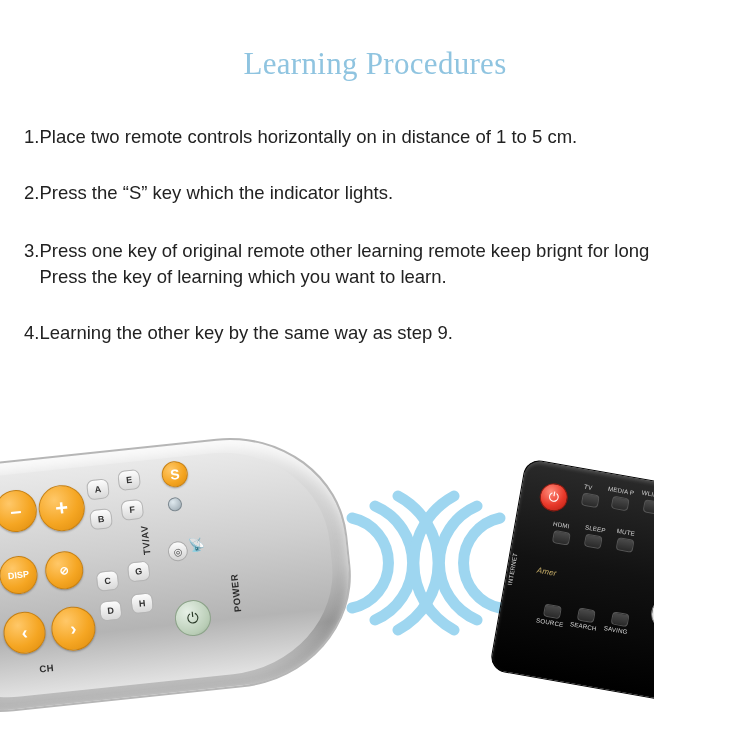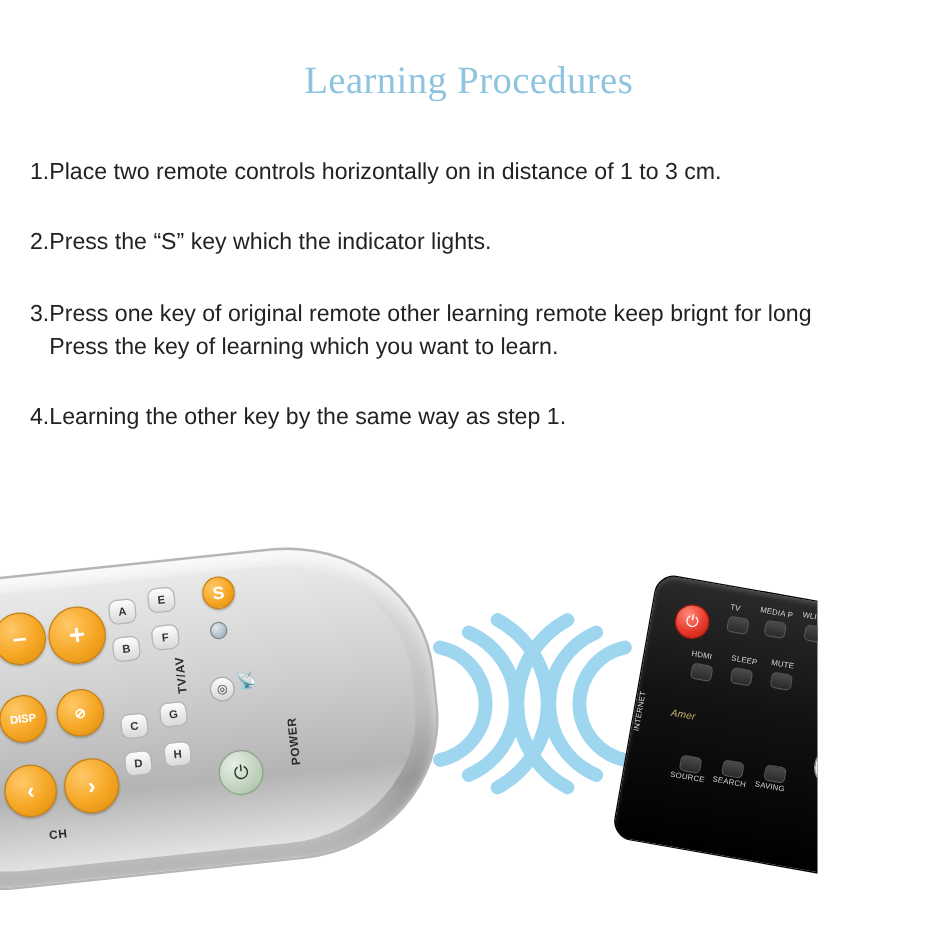--- a/index.html
+++ b/index.html
@@ -188,36 +188,36 @@
 <body>
 
 <div class="page">
 
   <div class="title">Learning Procedures</div>
 
   <div class="steps">
 
     <div class="step" style="margin-bottom:30px;">
       <span class="step-num">1.</span>
-      <span class="step-text">Place two remote controls horizontally on in distance of 1 to 3 cm.</span>
+      <span class="step-text">Place two remote controls horizontally on in distance of 1 to 5 cm.</span>
     </div>
 
     <div class="step" style="margin-bottom:32px;">
       <span class="step-num">2.</span>
       <span class="step-text">Press the “S” key which the indicator lights.</span>
     </div>
 
     <div class="step step-3" style="margin-bottom:30px;">
       <span class="step-num">3.</span>
       <span class="step-text">Press one key of original remote other learning remote keep brignt for long time. Press the key of learning which you want to learn.</span>
     </div>
 
     <div class="step">
       <span class="step-num">4.</span>
-      <span class="step-text">Learning the other key by the same way as step 1.</span>
+      <span class="step-text">Learning the other key by the same way as step 9.</span>
     </div>
 
   </div>
 
   <div class="remotes">
 
     <div class="remote-left">
       <div class="rl-body"></div>
       <div class="rl-inner"></div>
 

